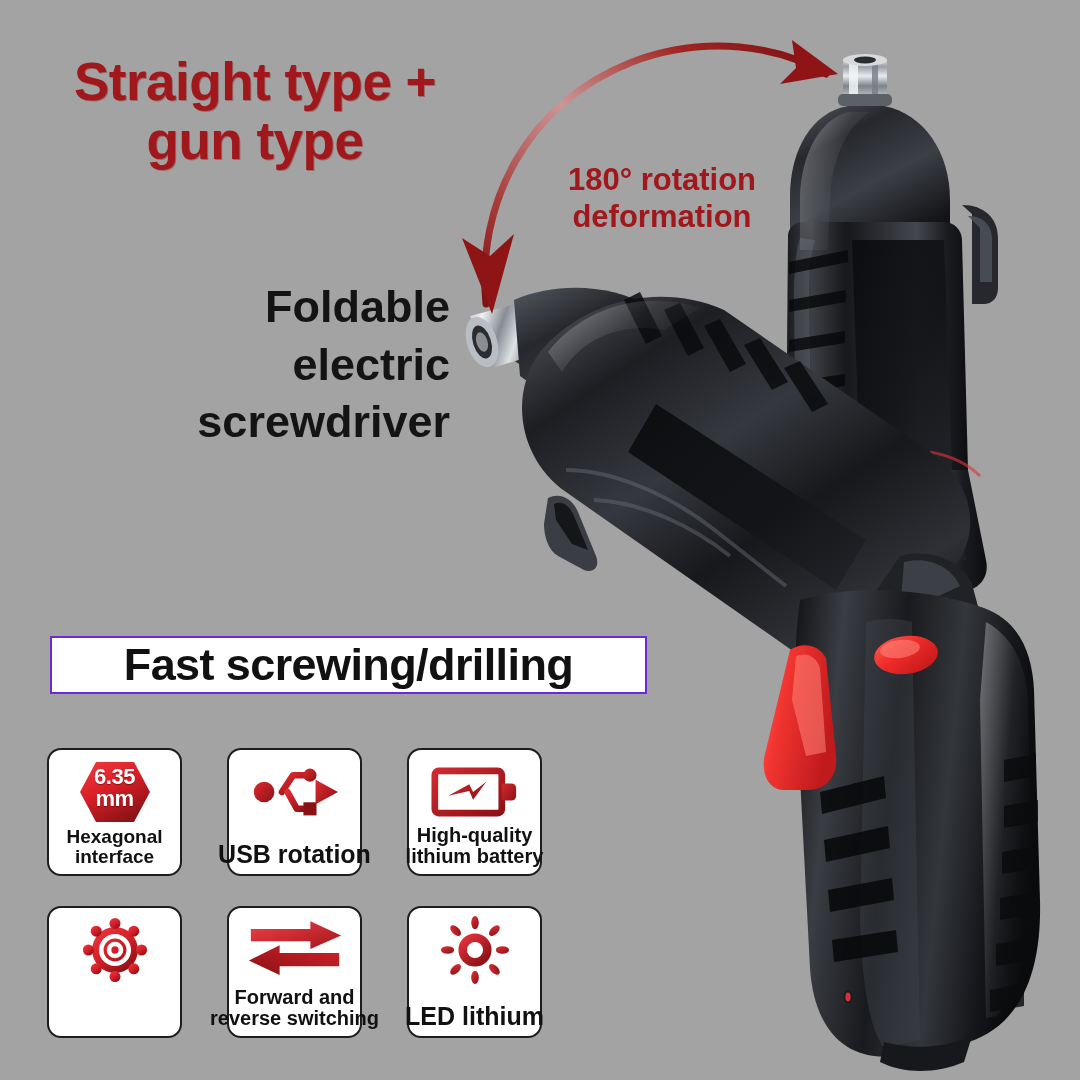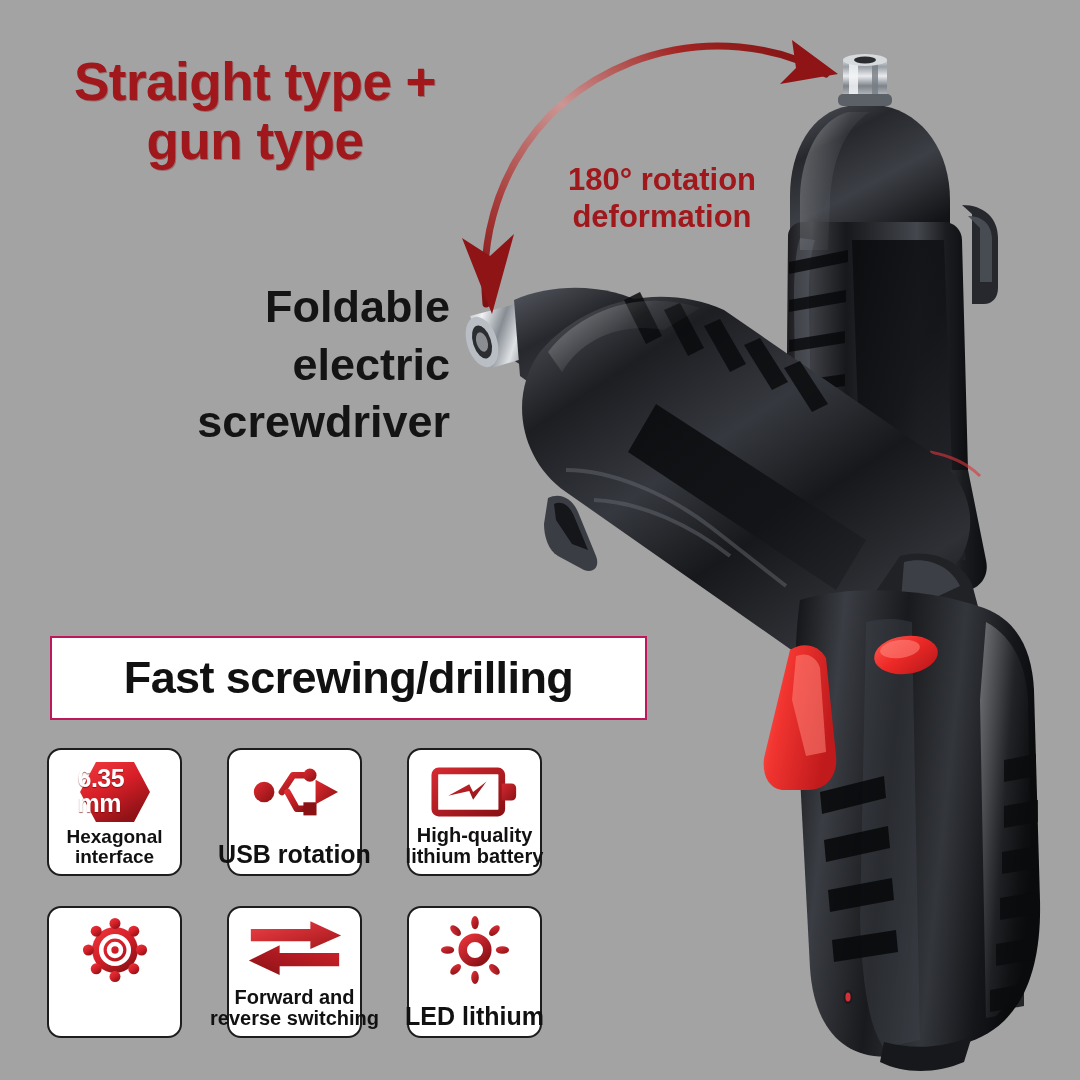--- a/index.html
+++ b/index.html
@@ -68,22 +68,22 @@
   #rotation-arrow {
     position: absolute;
     left: 440px; top: 28px;
     width: 420px; height: 300px;
   }
 
   
   #banner {
     position: absolute;
     left: 50px; top: 636px;
-    width: 597px; height: 84px;
-    border: 2px solid #be185d;
+    width: 597px; height: 58px;
+    border: 2px solid #6d28d9;
     background: #ffffff;
     display: flex;
     align-items: center;
     justify-content: center;
   }
   #banner-text {
     color: #111111;
     font-size: 45px;
     font-weight: 700;
     letter-spacing: -0.6px;
@@ -131,23 +131,23 @@
     line-height: 1.08;
     white-space: pre-line;
   }
   .feature-label.lbl-sm { font-size: 20px; }
   .feature-label.lbl-lg { font-size: 25px; }
 
   
   .hex-wrap { position: relative; width: 74px; height: 66px; }
   .hex-text {
     position: absolute; left: 0; top: 7px;
-    width: 74px; 
+    width: 74px; text-align: center;
     color: #ffffff; font-weight: 800;
-    font-size: 25px; line-height: 0.98;
+    font-size: 22px; line-height: 0.98;
     letter-spacing: -0.5px;
     text-shadow: 0 1px 1px rgba(100,0,0,0.6);
     white-space: pre-line;
     pointer-events: none;
   }
 </style>
 </head>
 <body>
 
 <div id="page">

